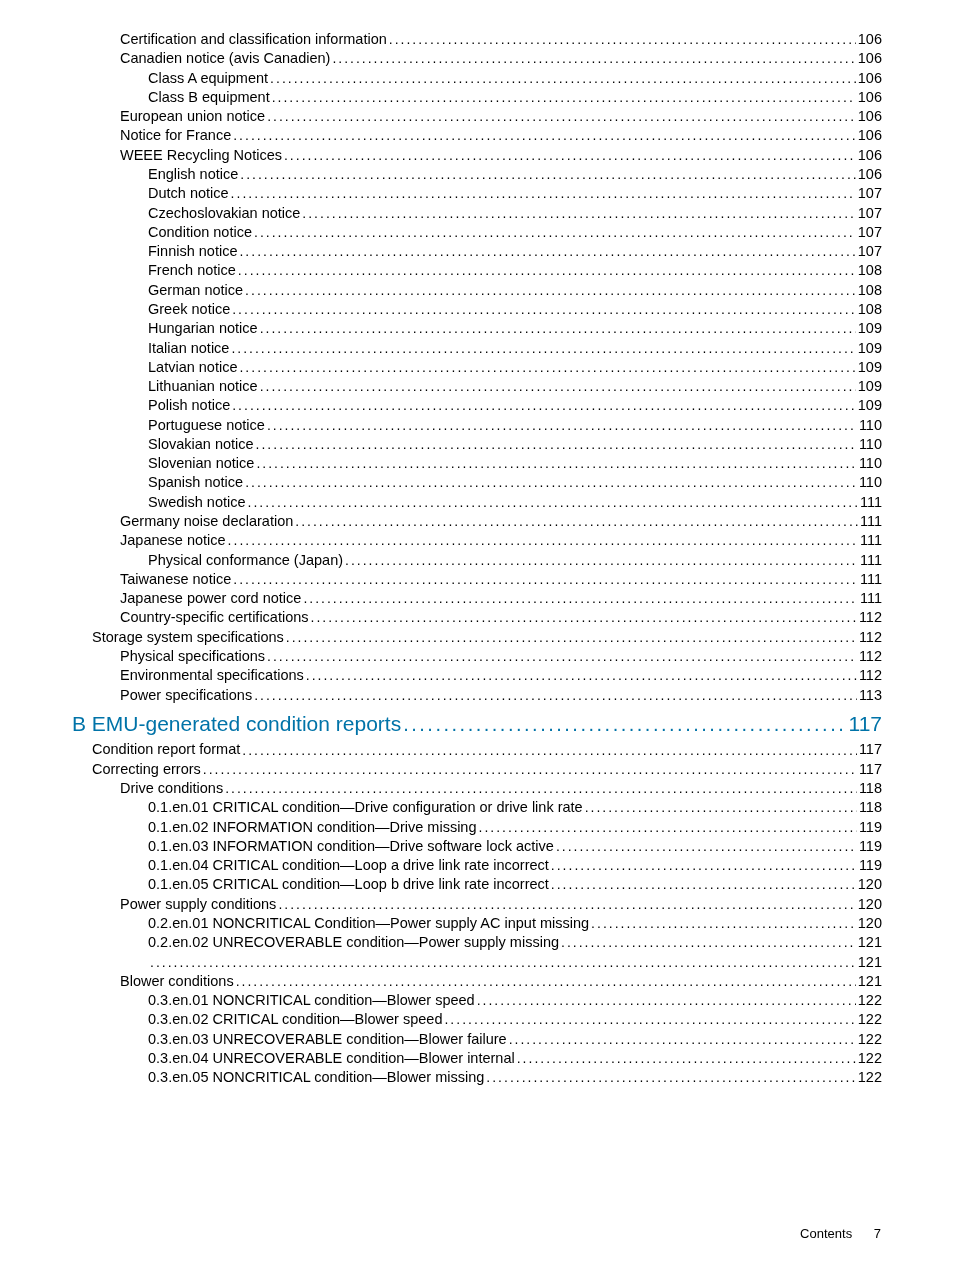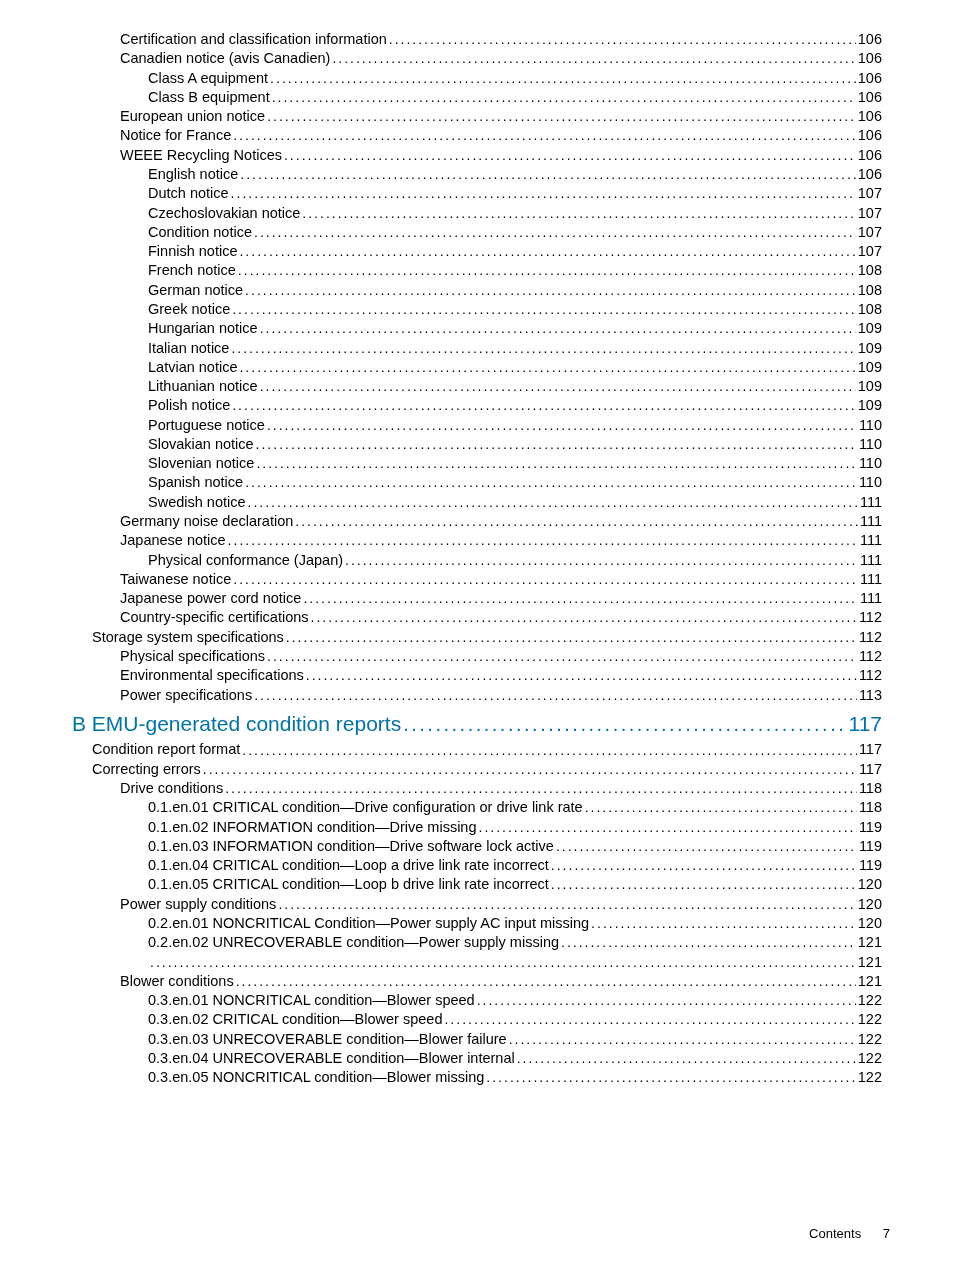--- a/index.html
+++ b/index.html
@@ -47,21 +47,21 @@
       margin-bottom: 0;
       padding-left: 0;
     }
     .appendix-row .dots::after {
       content: "......................................................................................................................................................";
     }
     .appendix-row .dots { letter-spacing: 2.5px; font-size: 20px; }
     .footer {
       position: absolute;
       bottom: 30px;
-      right: 64px;
+      right: 73px;
       font-size: 13px;
       color: #000;
     }
     .footer .plabel { margin-right: 18px; }
   </style>
 </head>
 <body>
 
 <div class="toc" id="toc">
     <div class="row lvl-1">

